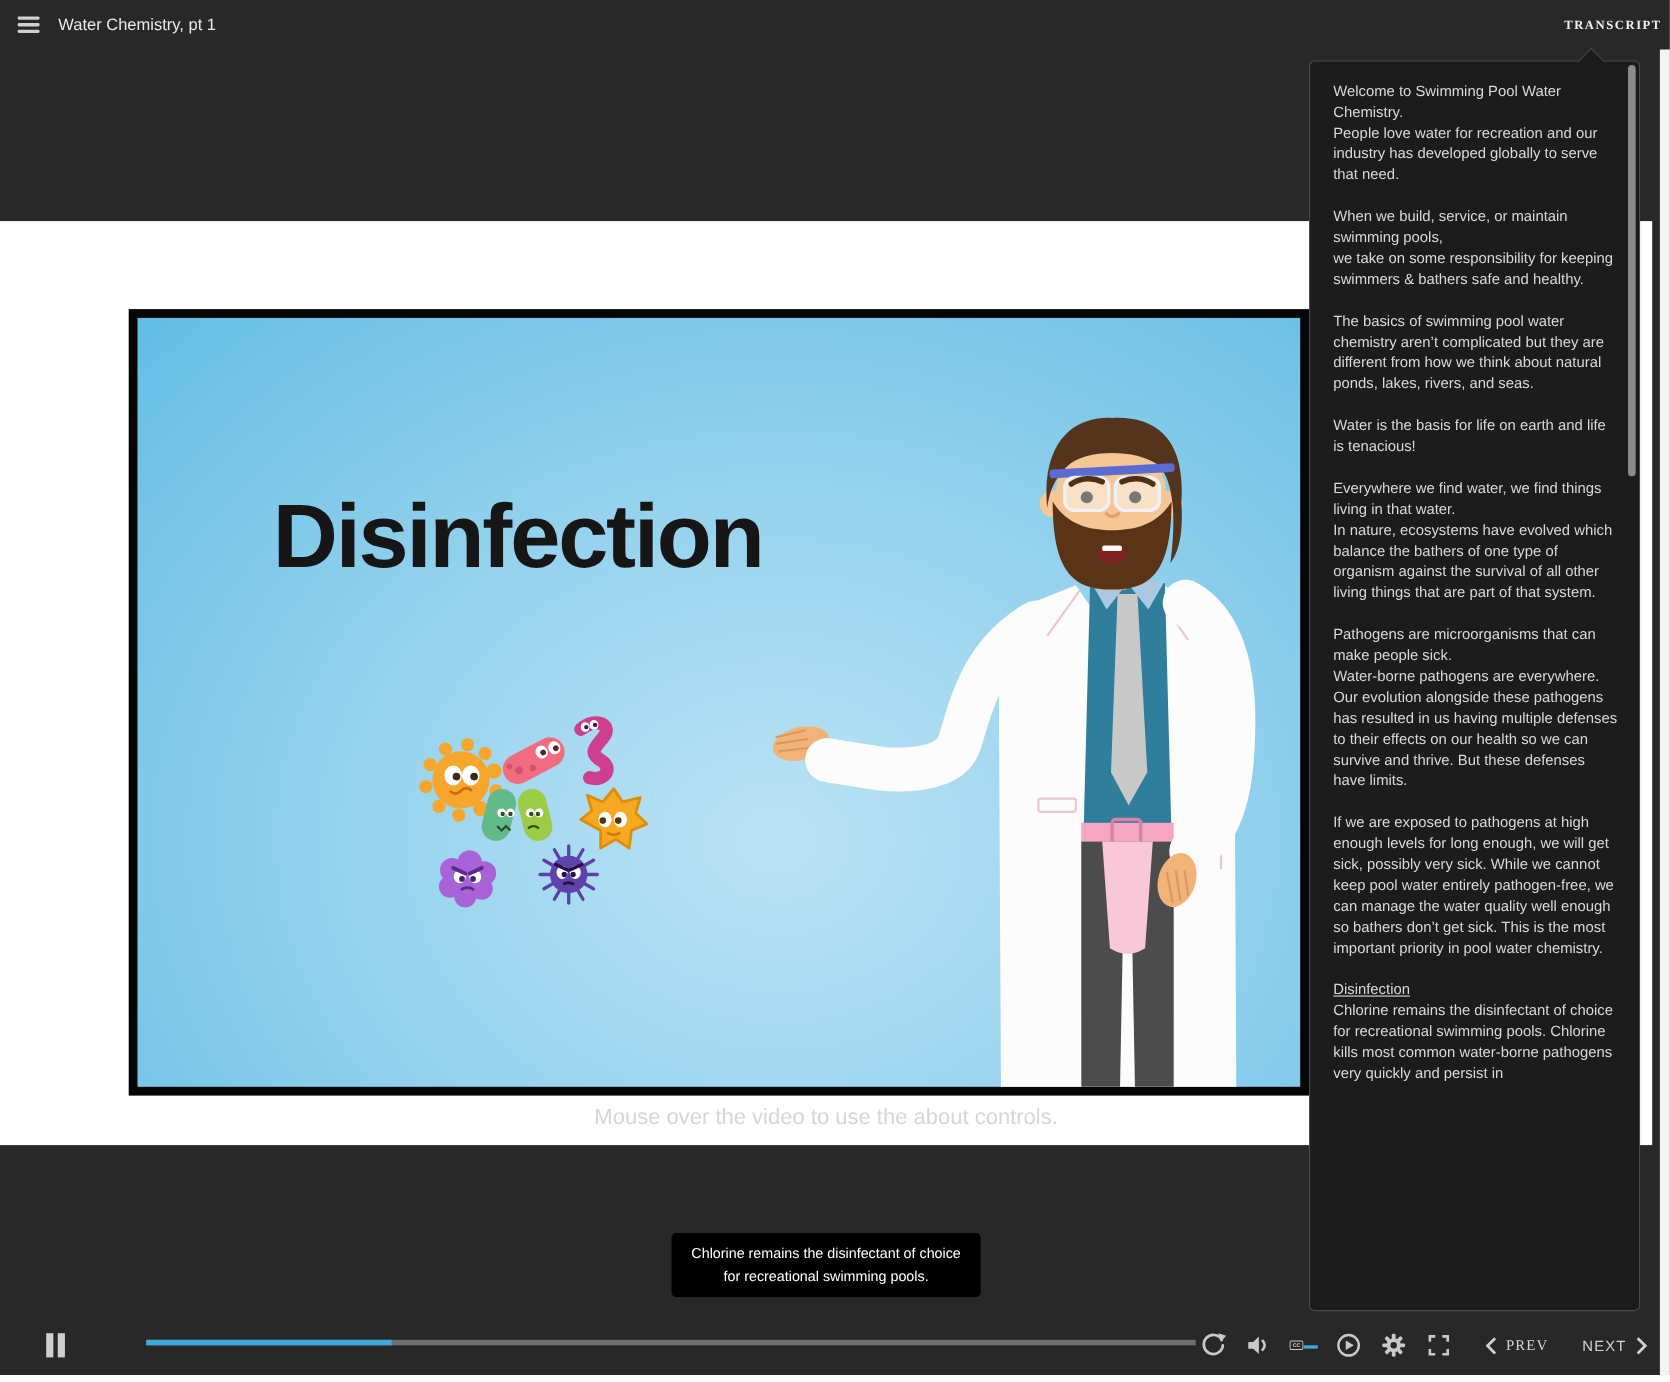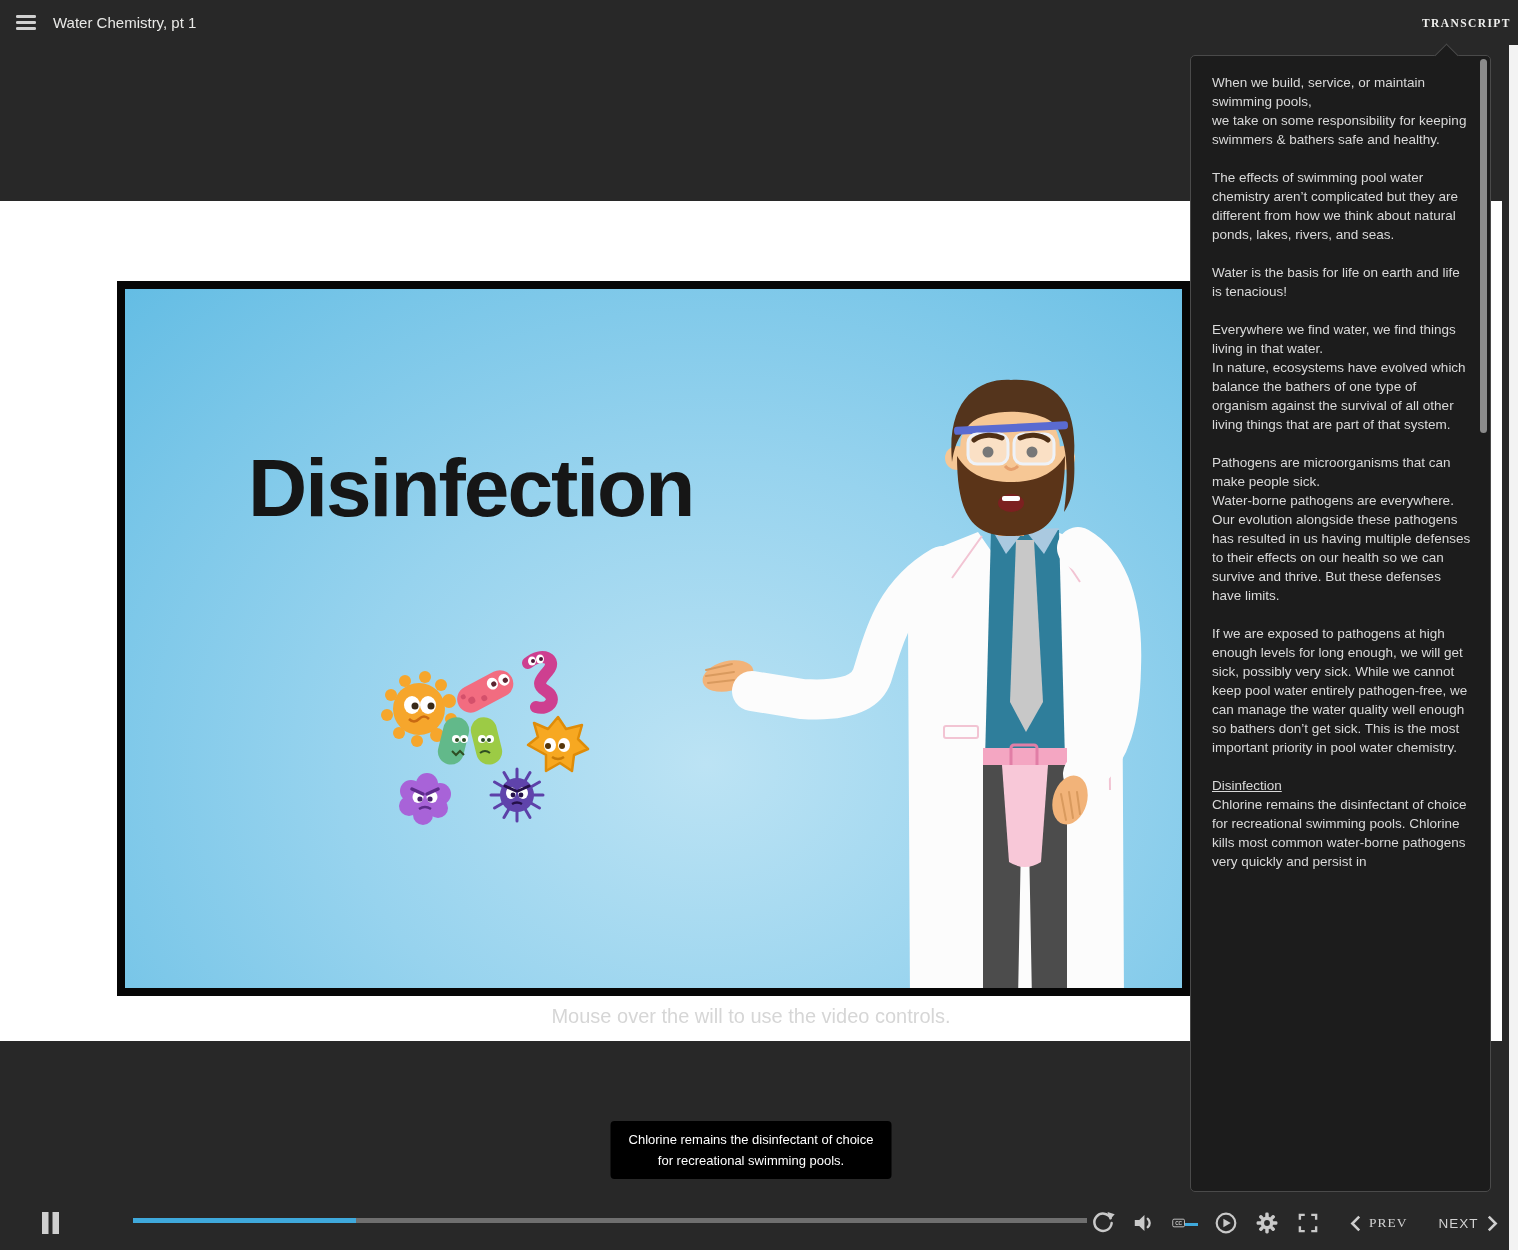--- a/index.html
+++ b/index.html
@@ -228,21 +228,21 @@
             <rect x="288" y="64" width="40" height="30" rx="9"></rect>
             <rect x="334" y="64" width="40" height="30" rx="9"></rect>
           </g>
           <path d="M294,70 C302,64 314,64 322,68 M340,68 C348,64 360,64 368,70" stroke="#4f2f15" stroke-width="5" fill="none" stroke-linecap="round"></path>
           <circle cx="308" cy="82" r="5.5" fill="#777777"></circle>
             <circle cx="352" cy="82" r="5.5" fill="#777777"></circle>
           <path d="M325,96 Q331,103 338,96" stroke="#e59f6d" stroke-width="3" fill="none"></path>
         </svg>
       </div>
     </div>
-    <div class="abs hover-hint">Mouse over the will to use the video controls.</div>
+    <div class="abs hover-hint">Mouse over the video to use the about controls.</div>
   </div>
 
   <div class="abs caption">Chlorine remains the disinfectant of choice
 for recreational swimming pools.</div>
 
   <div class="abs controlbar">
     <button class="pause-btn">
       <svg width="28" height="28" viewBox="0 0 28 28">
           <rect x="6" y="3" width="6.5" height="22" fill="#cfcfcf"></rect>
           <rect x="16.5" y="3" width="6.5" height="22" fill="#cfcfcf"></rect>
@@ -312,23 +312,25 @@
         <svg width="11" height="17" viewBox="0 0 10 16">
             <path d="M1.5,1.5 L8,8 L1.5,14.5" stroke="#cfcfcf" stroke-width="2.4" fill="none"></path>
           </svg>
       </button>
     </div>
   </div>
 
   <div class="abs panel">
     <div class="panel-notch"></div>
     <div class="panel-text">
+        <div class="tr-para">Welcome to Swimming Pool Water Chemistry.
+People love water for recreation and our industry has developed globally to serve that need.</div>
         <div class="tr-para">When we build, service, or maintain swimming pools,
 we take on some responsibility for keeping swimmers &amp; bathers safe and healthy.</div>
-        <div class="tr-para">The effects of swimming pool water chemistry aren’t complicated but they are different from how we think about natural ponds, lakes, rivers, and seas.</div>
+        <div class="tr-para">The basics of swimming pool water chemistry aren’t complicated but they are different from how we think about natural ponds, lakes, rivers, and seas.</div>
         <div class="tr-para">Water is the basis for life on earth and life is tenacious!</div>
         <div class="tr-para">Everywhere we find water, we find things living in that water.
 In nature, ecosystems have evolved which balance the bathers of one type of organism against the survival of all other living things that are part of that system.</div>
         <div class="tr-para">Pathogens are microorganisms that can make people sick.
 Water-borne pathogens are everywhere. Our evolution alongside these pathogens has resulted in us having multiple defenses to their effects on our health so we can survive and thrive. But these defenses have limits.</div>
         <div class="tr-para">If we are exposed to pathogens at high enough levels for long enough, we will get sick, possibly very sick. While we cannot keep pool water entirely pathogen-free, we can manage the water quality well enough so bathers don’t get sick. This is the most important priority in pool water chemistry.</div>
         <div class="tr-para heading">Disinfection</div>
         <div class="tr-para">Chlorine remains the disinfectant of choice for recreational swimming pools. Chlorine kills most common water-borne pathogens very quickly and persist in</div>
       </div>
     <div class="panel-thumb"></div>

